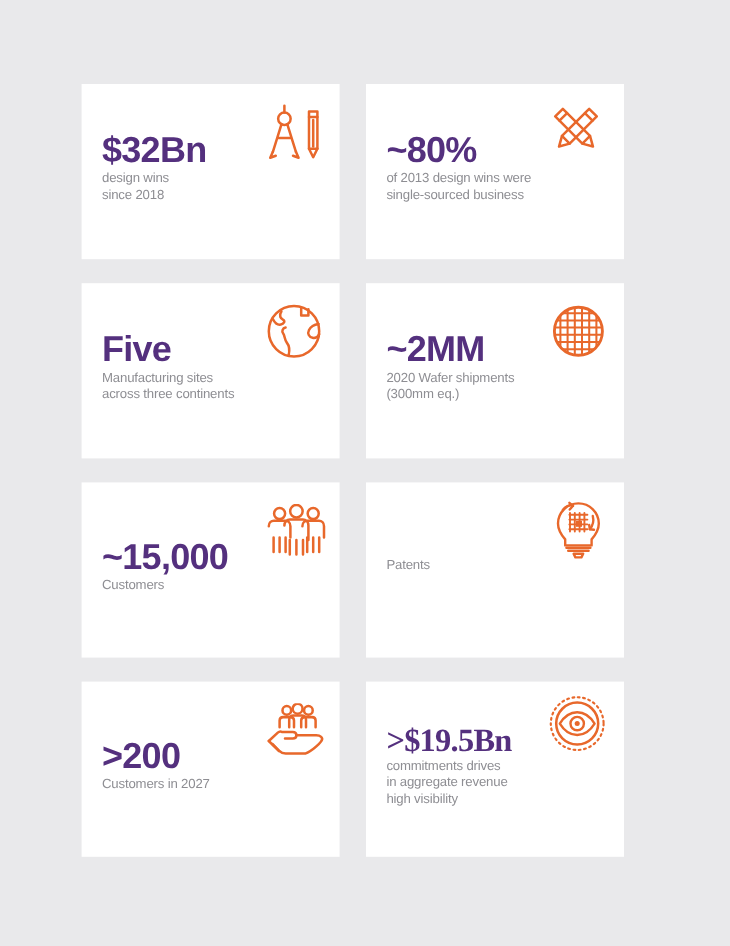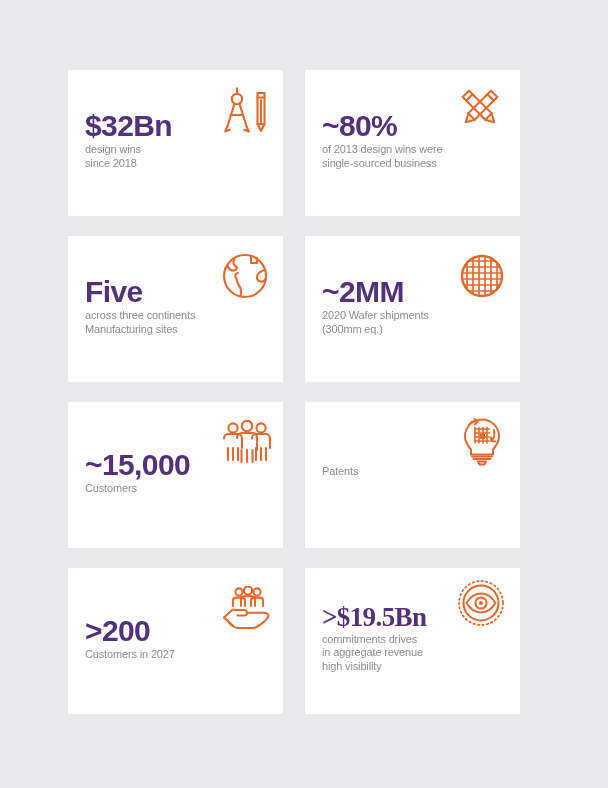--- a/index.html
+++ b/index.html
@@ -145,22 +145,22 @@
           <circle cx="24" cy="24" r="21"></circle>
           <path d="M13.5 7.5 C11 11 13 13.5 15 14.5 C17 15.5 15.5 18 13 18.5 C10.5 19 8 17 6.5 14"></path>
           <path d="M17 21 C14.5 21.5 13.5 24 15 26 C16.5 28 16 31 18 33.5 C20 36 20.5 40 19.5 44"></path>
           <path d="M30 4.5 L30 11 L36 11 L36 5.8"></path>
           <path d="M44.5 18 C41 18.5 38 20 36.5 23 C35 26 36.5 29 39.5 29.5 C42 30 44 28.5 45 26.5"></path>
         </svg>
       </div>
       <div class="card-body">
         <div class="stat-value">Five</div>
         <div class="stat-label">
+          <div>Manufacturing sites</div>
           <div>across three continents</div>
-          <div>Manufacturing sites</div>
         </div>
       </div>
     </div>
 
     <div class="card" data-row="2">
       <div class="icon" style="right:14px; top:16px; width:48px; height:48px;">
         <svg viewBox="0 0 48 48">
           <defs>
             <clipPath id="waferClip">
                 <circle cx="24" cy="24" r="20"></circle>

